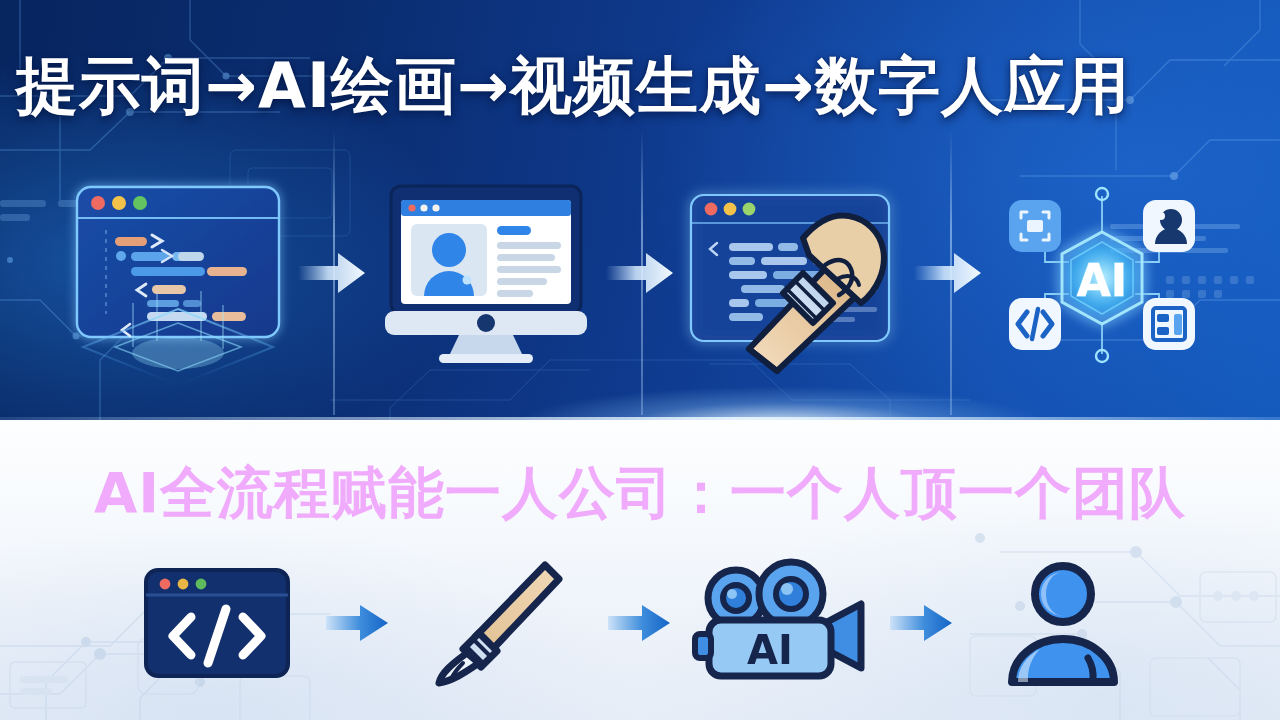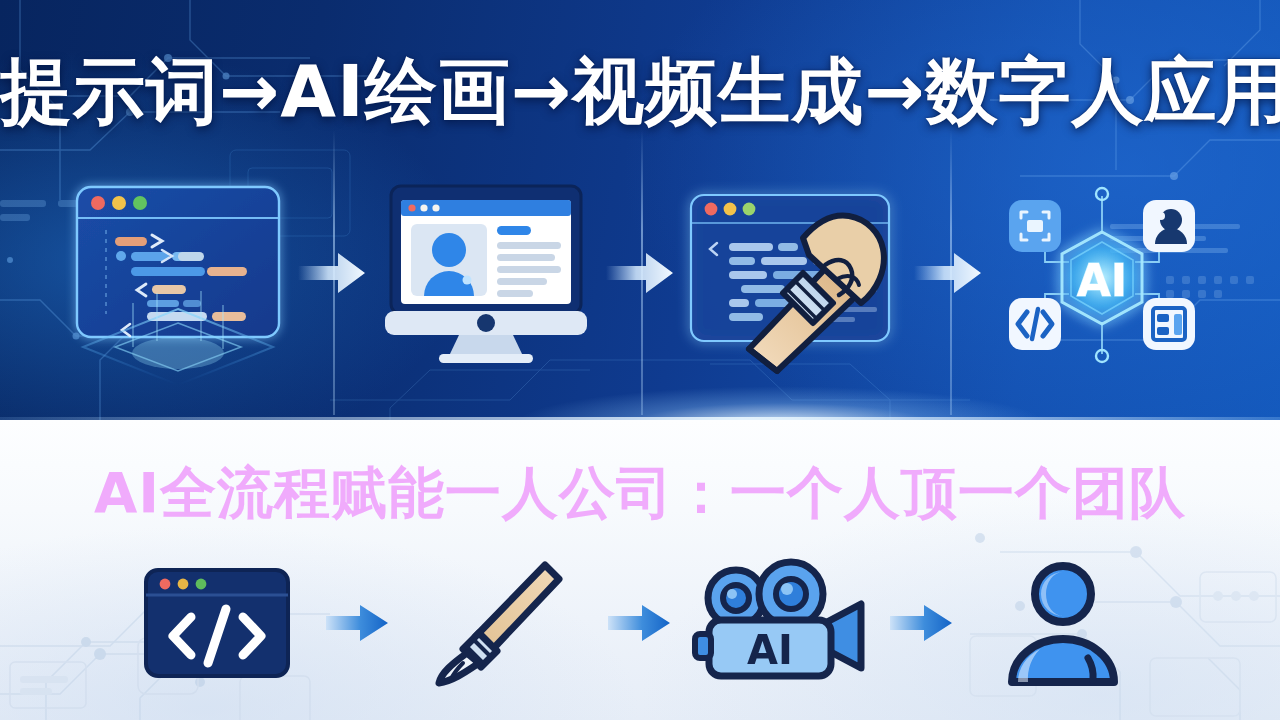--- a/index.html
+++ b/index.html
@@ -43,22 +43,22 @@
     background:radial-gradient(ellipse 360px 52px at 61% 108%,rgba(225,242,255,.95),rgba(150,205,255,.30) 42%,rgba(120,185,255,0) 74%);
     pointer-events:none;
   }
   .edge-light{
     position:absolute;left:0;bottom:0;width:1280px;height:3px;
     background:linear-gradient(to right,rgba(150,200,255,.15),rgba(235,248,255,.9) 58%,rgba(160,210,255,.25));
   }
 
   
   .title-top{
-    position:absolute;left:0;top:52px;width:1040px;text-align:center;
-    font-size:72px;font-weight:700;color:#ffffff;letter-spacing:1px;
+    position:absolute;left:16px;top:52px;width:1040px;text-align:center;
+    font-size:62px;font-weight:700;color:#ffffff;letter-spacing:1px;
     line-height:1.1;white-space:nowrap;
     text-shadow:0 3px 10px rgba(0,18,60,.75),0 0 2px rgba(0,30,90,.9);
   }
 
   
   .row-top{
     position:absolute;left:0;top:160px;width:1280px;height:225px;
     display:flex;align-items:center;justify-content:center;
   }
   .slot-top{width:232px;height:225px;display:flex;align-items:center;justify-content:center;position:relative;}

